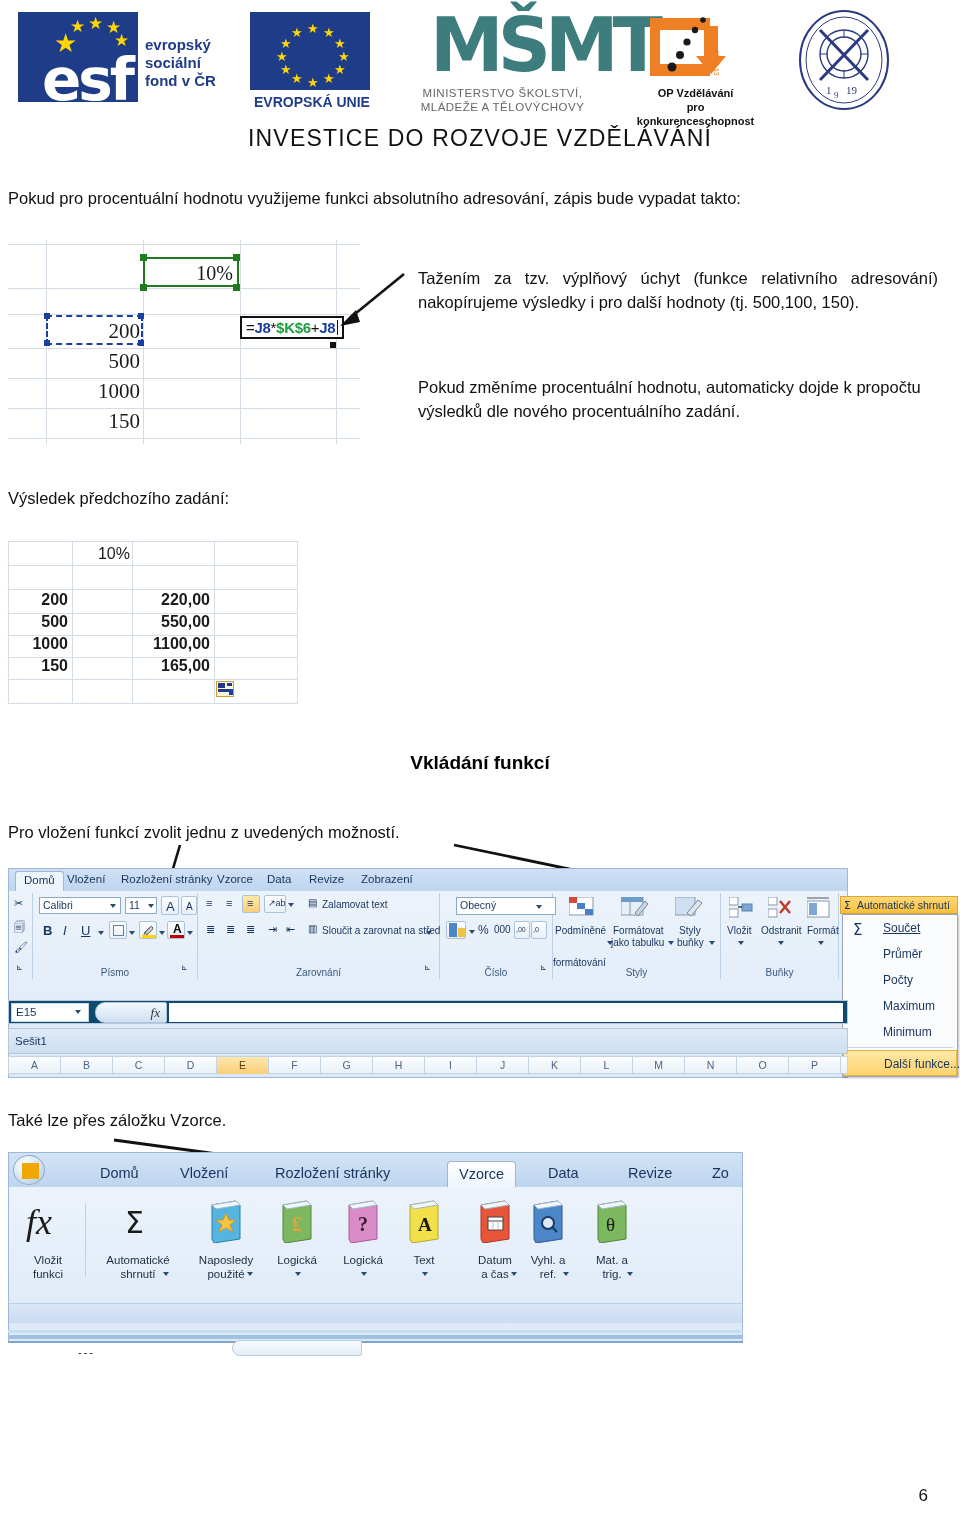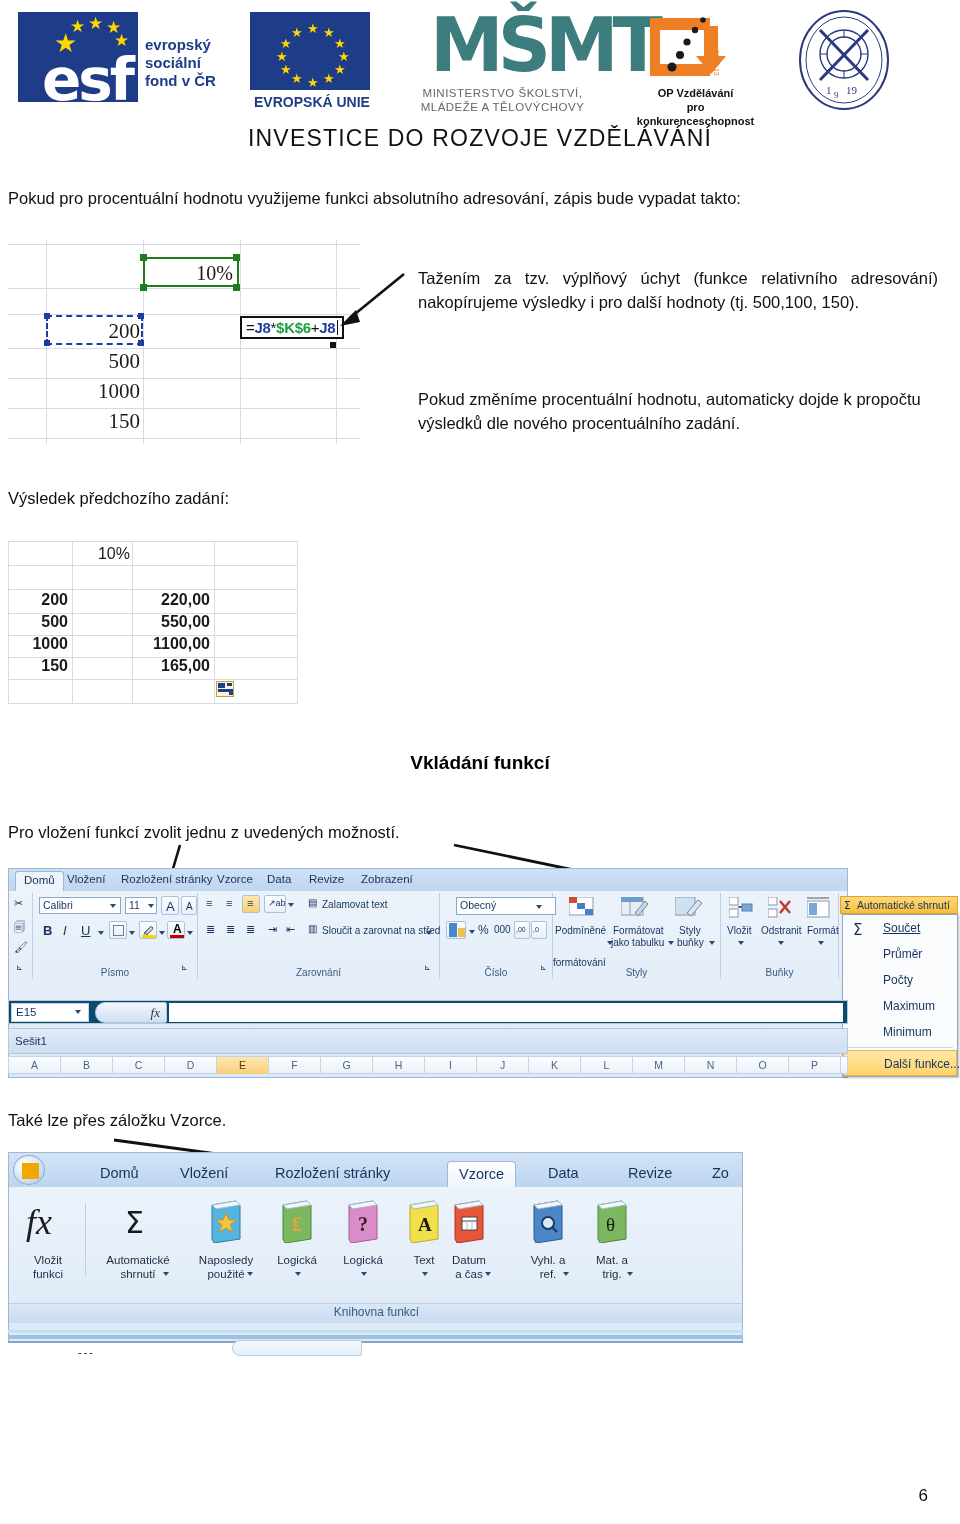--- a/index.html
+++ b/index.html
@@ -376,21 +376,21 @@
 </div>
 
 <div class="arrow" style="left:330px; top:270px; width:80px; height:62px;">
   <svg width="80" height="62" viewBox="0 0 80 62">
     <line x1="74" y1="4" x2="20" y2="48" stroke="#111" stroke-width="2.6"></line>
     <polygon points="10,56 26,40 30,52" fill="#111"></polygon>
   </svg>
 </div>
 
 <div class="para para-just" style="left:418px; top:266px; width:520px;">Tažením za tzv. výplňový úchyt (funkce relativního adresování) nakopírujeme výsledky i pro další hodnoty (tj. 500,100, 150).</div>
-<div class="para" style="left:418px; top:375px; width:520px;margin-top:12px;">Pokud změníme procentuální hodnotu, automaticky dojde k propočtu výsledků dle nového procentuálního zadání.</div>
+<div class="para" style="left:418px; top:375px; width:520px;">Pokud změníme procentuální hodnotu, automaticky dojde k propočtu výsledků dle nového procentuálního zadání.</div>
 
 <div class="para" style="left:8px; top:486px; width:400px;">Výsledek předchozího zadání:</div>
 
 <div class="sheet2">
   <div class="gl gl-h" style="left:0; top:16px; width:290px;"></div>
   <div class="gl gl-h" style="left:0; top:40px; width:290px;"></div>
   <div class="gl gl-h" style="left:0; top:64px; width:290px;"></div>
   <div class="gl gl-h" style="left:0; top:88px; width:290px;"></div>
   <div class="gl gl-h" style="left:0; top:110px; width:290px;"></div>
   <div class="gl gl-h" style="left:0; top:132px; width:290px;"></div>
@@ -745,21 +745,21 @@
   <div class="libbtn" style="left:388px; top:44px; width:54px; height:100px;">
     <svg width="36" height="44" viewBox="0 0 36 44" style="position:absolute; left:9px; top:2px;">
       <path d="M4 6 L28 2 L32 6 L32 40 L6 44 L4 40 Z" fill="#f2e04a" stroke="#b8a92a"></path>
       <path d="M4 6 L28 2 L32 6 L8 10 Z" fill="#f2f7fb" stroke="#9fb8c8"></path>
       <text x="12" y="32" font-size="19" fill="#1a1a1a" font-family="Liberation Serif, serif" font-weight="bold">A</text>
     </svg>
     <div class="cap" style="top:56px;">Text</div>
     <div class="caretdown" style="left:25px; top:75px;"></div>
   </div>
 
-  <div class="libbtn" style="left:428px; top:44px; width:64px; height:100px;">
+  <div class="libbtn" style="left:454px; top:44px; width:64px; height:100px;">
     <svg width="36" height="44" viewBox="0 0 36 44" style="position:absolute; left:14px; top:2px;">
       <path d="M4 6 L28 2 L32 6 L32 40 L6 44 L4 40 Z" fill="#e8563a" stroke="#b03220"></path>
       <path d="M4 6 L28 2 L32 6 L8 10 Z" fill="#f2f7fb" stroke="#9fb8c8"></path>
       <rect x="11" y="18" width="15" height="13" fill="#fff" stroke="#444"></rect>
       <line x1="11" y1="22" x2="26" y2="22" stroke="#444"></line>
       <line x1="16" y1="22" x2="16" y2="31" stroke="#bbb"></line>
       <line x1="21" y1="22" x2="21" y2="31" stroke="#bbb"></line>
     </svg>
     <div class="cap" style="top:56px;">Datum</div>
     <div class="cap" style="top:70px;">a čas</div>
@@ -784,21 +784,20 @@
       <path d="M4 6 L28 2 L32 6 L8 10 Z" fill="#f2f7fb" stroke="#9fb8c8"></path>
       <text x="12" y="32" font-size="19" fill="#1a1a1a" font-family="Liberation Serif, serif">θ</text>
     </svg>
     <div class="cap" style="top:56px;">Mat. a</div>
     <div class="cap" style="top:70px;">trig.</div>
     <div class="caretdown" style="left:46px; top:75px;"></div>
   </div>
 
 
   <div class="r2groupbg" style="top:150px;"></div>
-  <div class="grouplabel2" style="top:152px;">Knihovna funkcí</div>
 </div>
 
 <div class="bottombars">
   <div style="position:absolute; left:0; top:0; width:735px; height:3px; background:#c3dff0;"></div>
   <div style="position:absolute; left:0; top:5px; width:735px; height:4px; background:#9fc0de;"></div>
   <div style="position:absolute; left:0; top:11px; width:735px; height:2px; background:#7ea5cb;"></div>
 </div>
 <div style="position:absolute; left:78px; top:1346px; font-size:11px; color:#111; letter-spacing:2px;">---</div>
 <div style="position:absolute; left:232px; top:1340px; width:130px; height:16px;
             background:linear-gradient(#f6fafd,#e4eef7); border:1px solid #b9cce0; border-radius:8px 2px 2px 8px;"></div>

